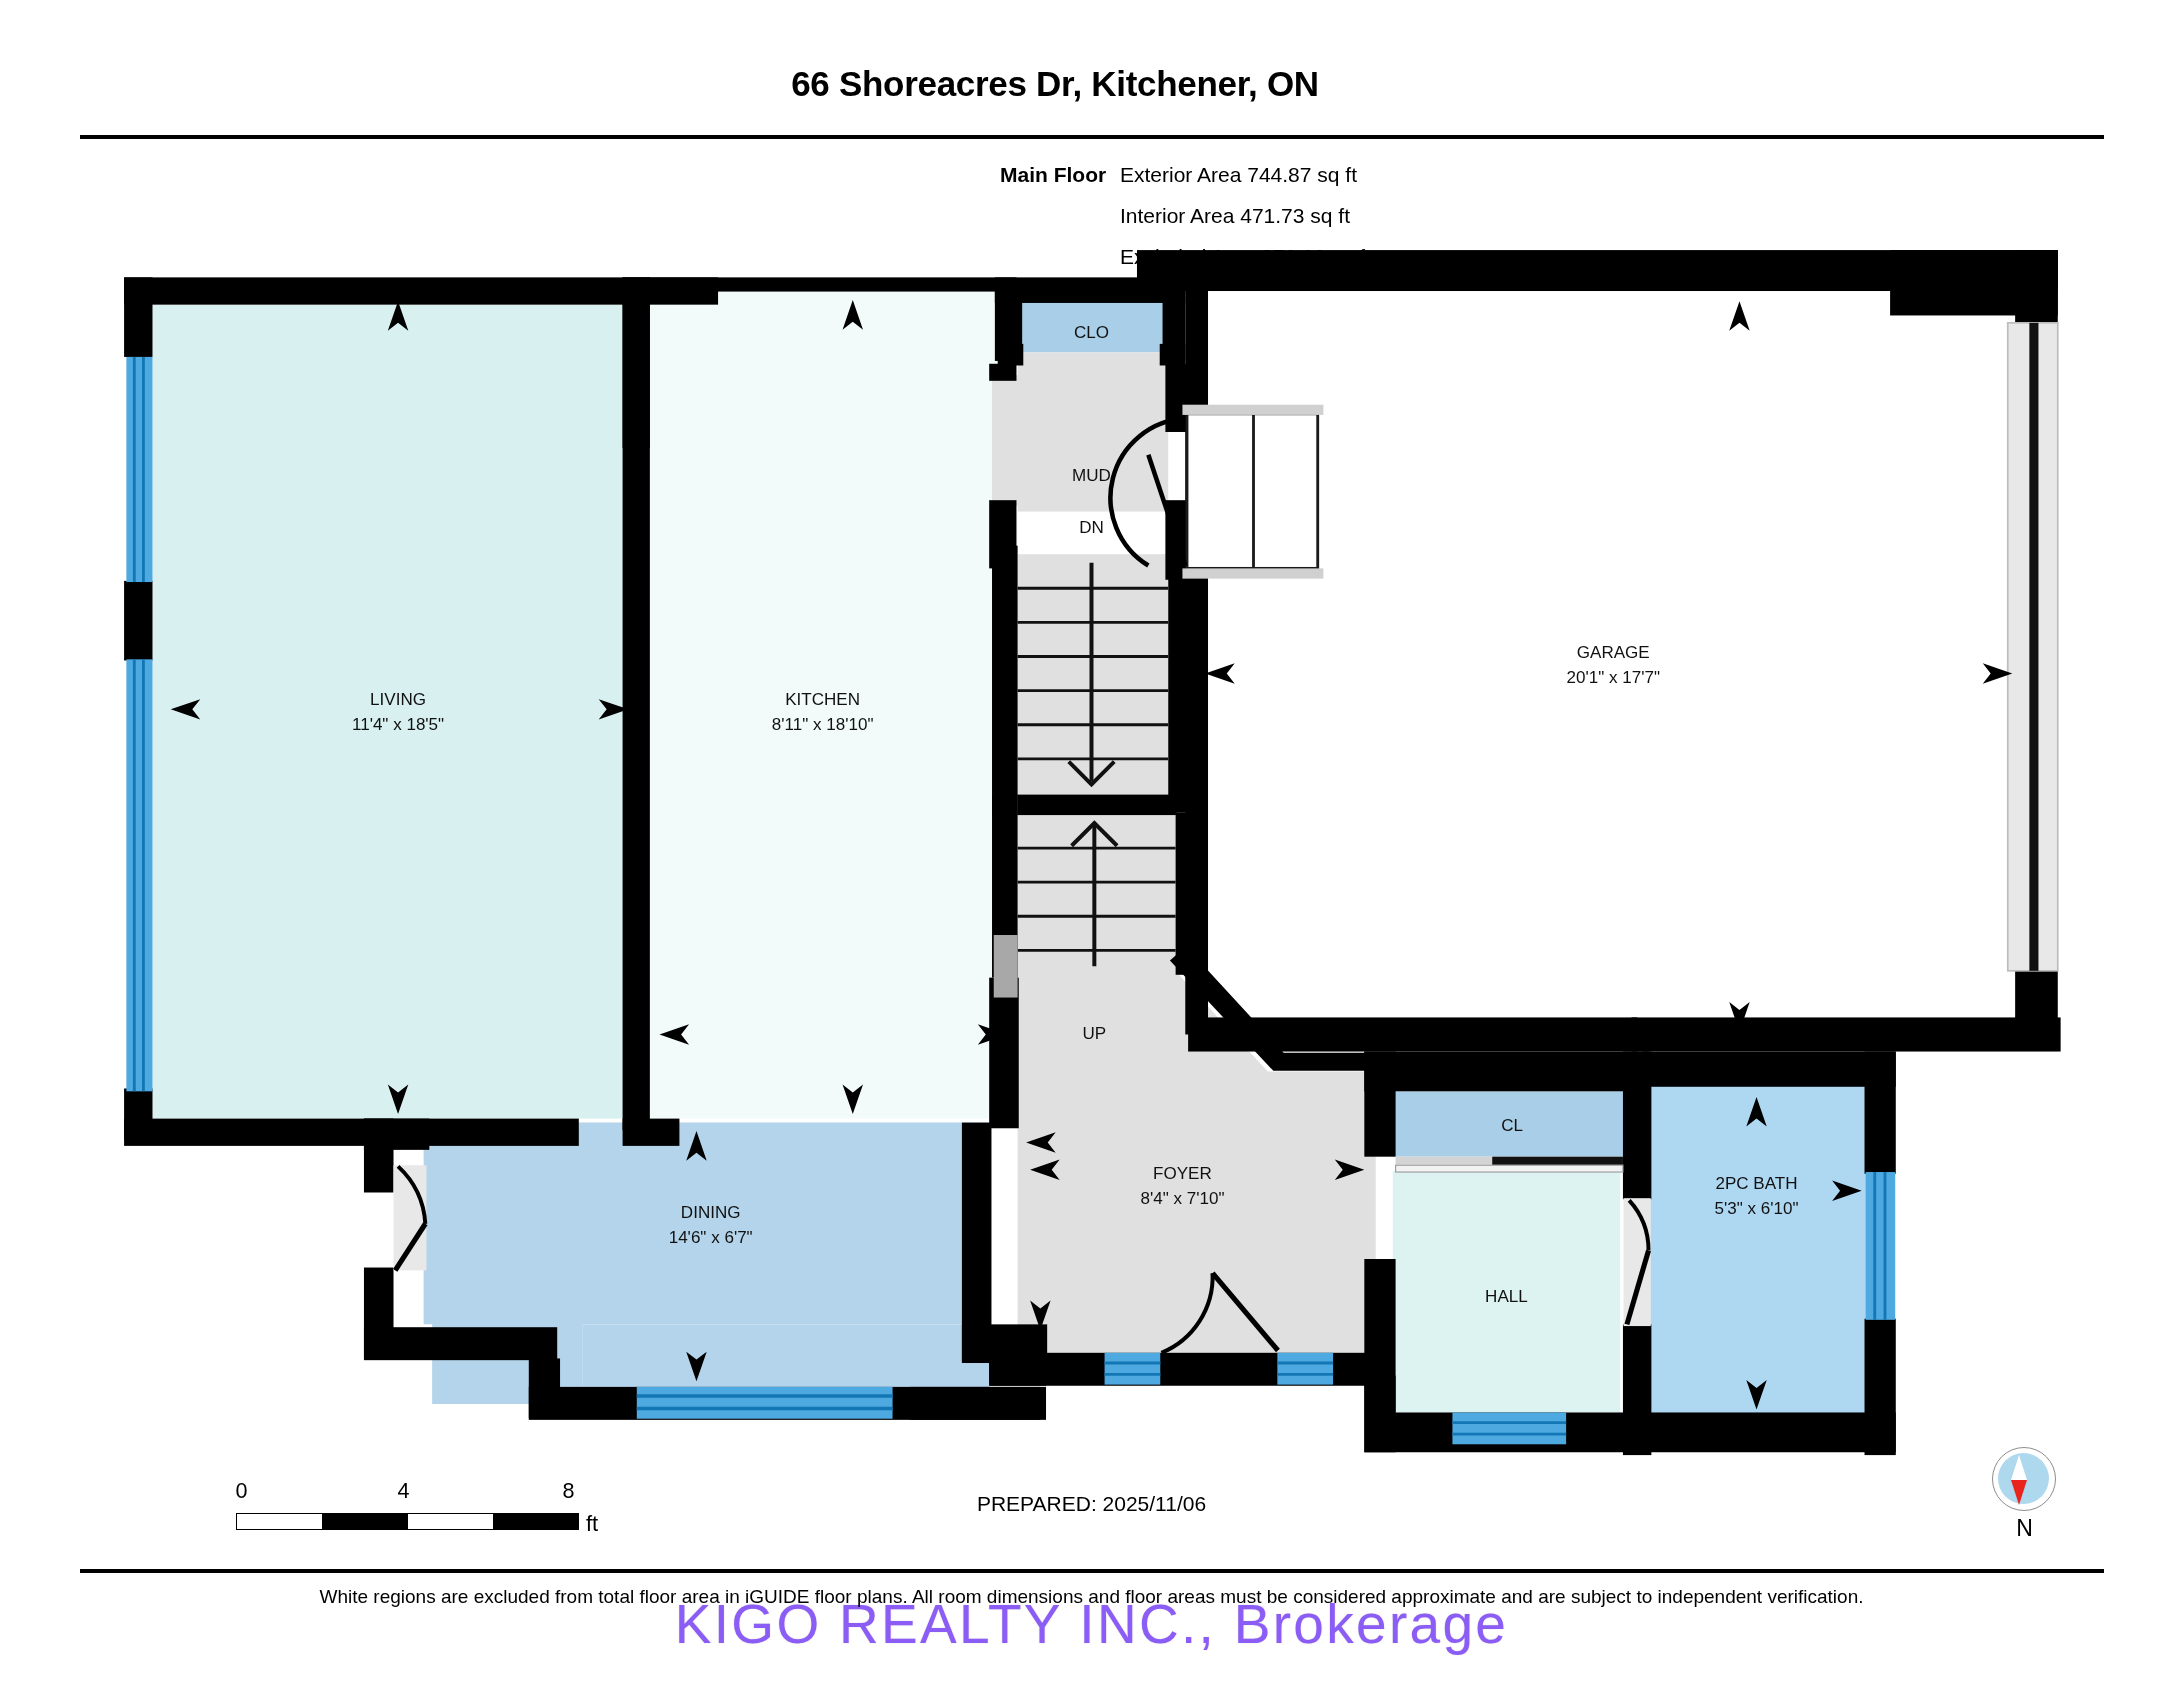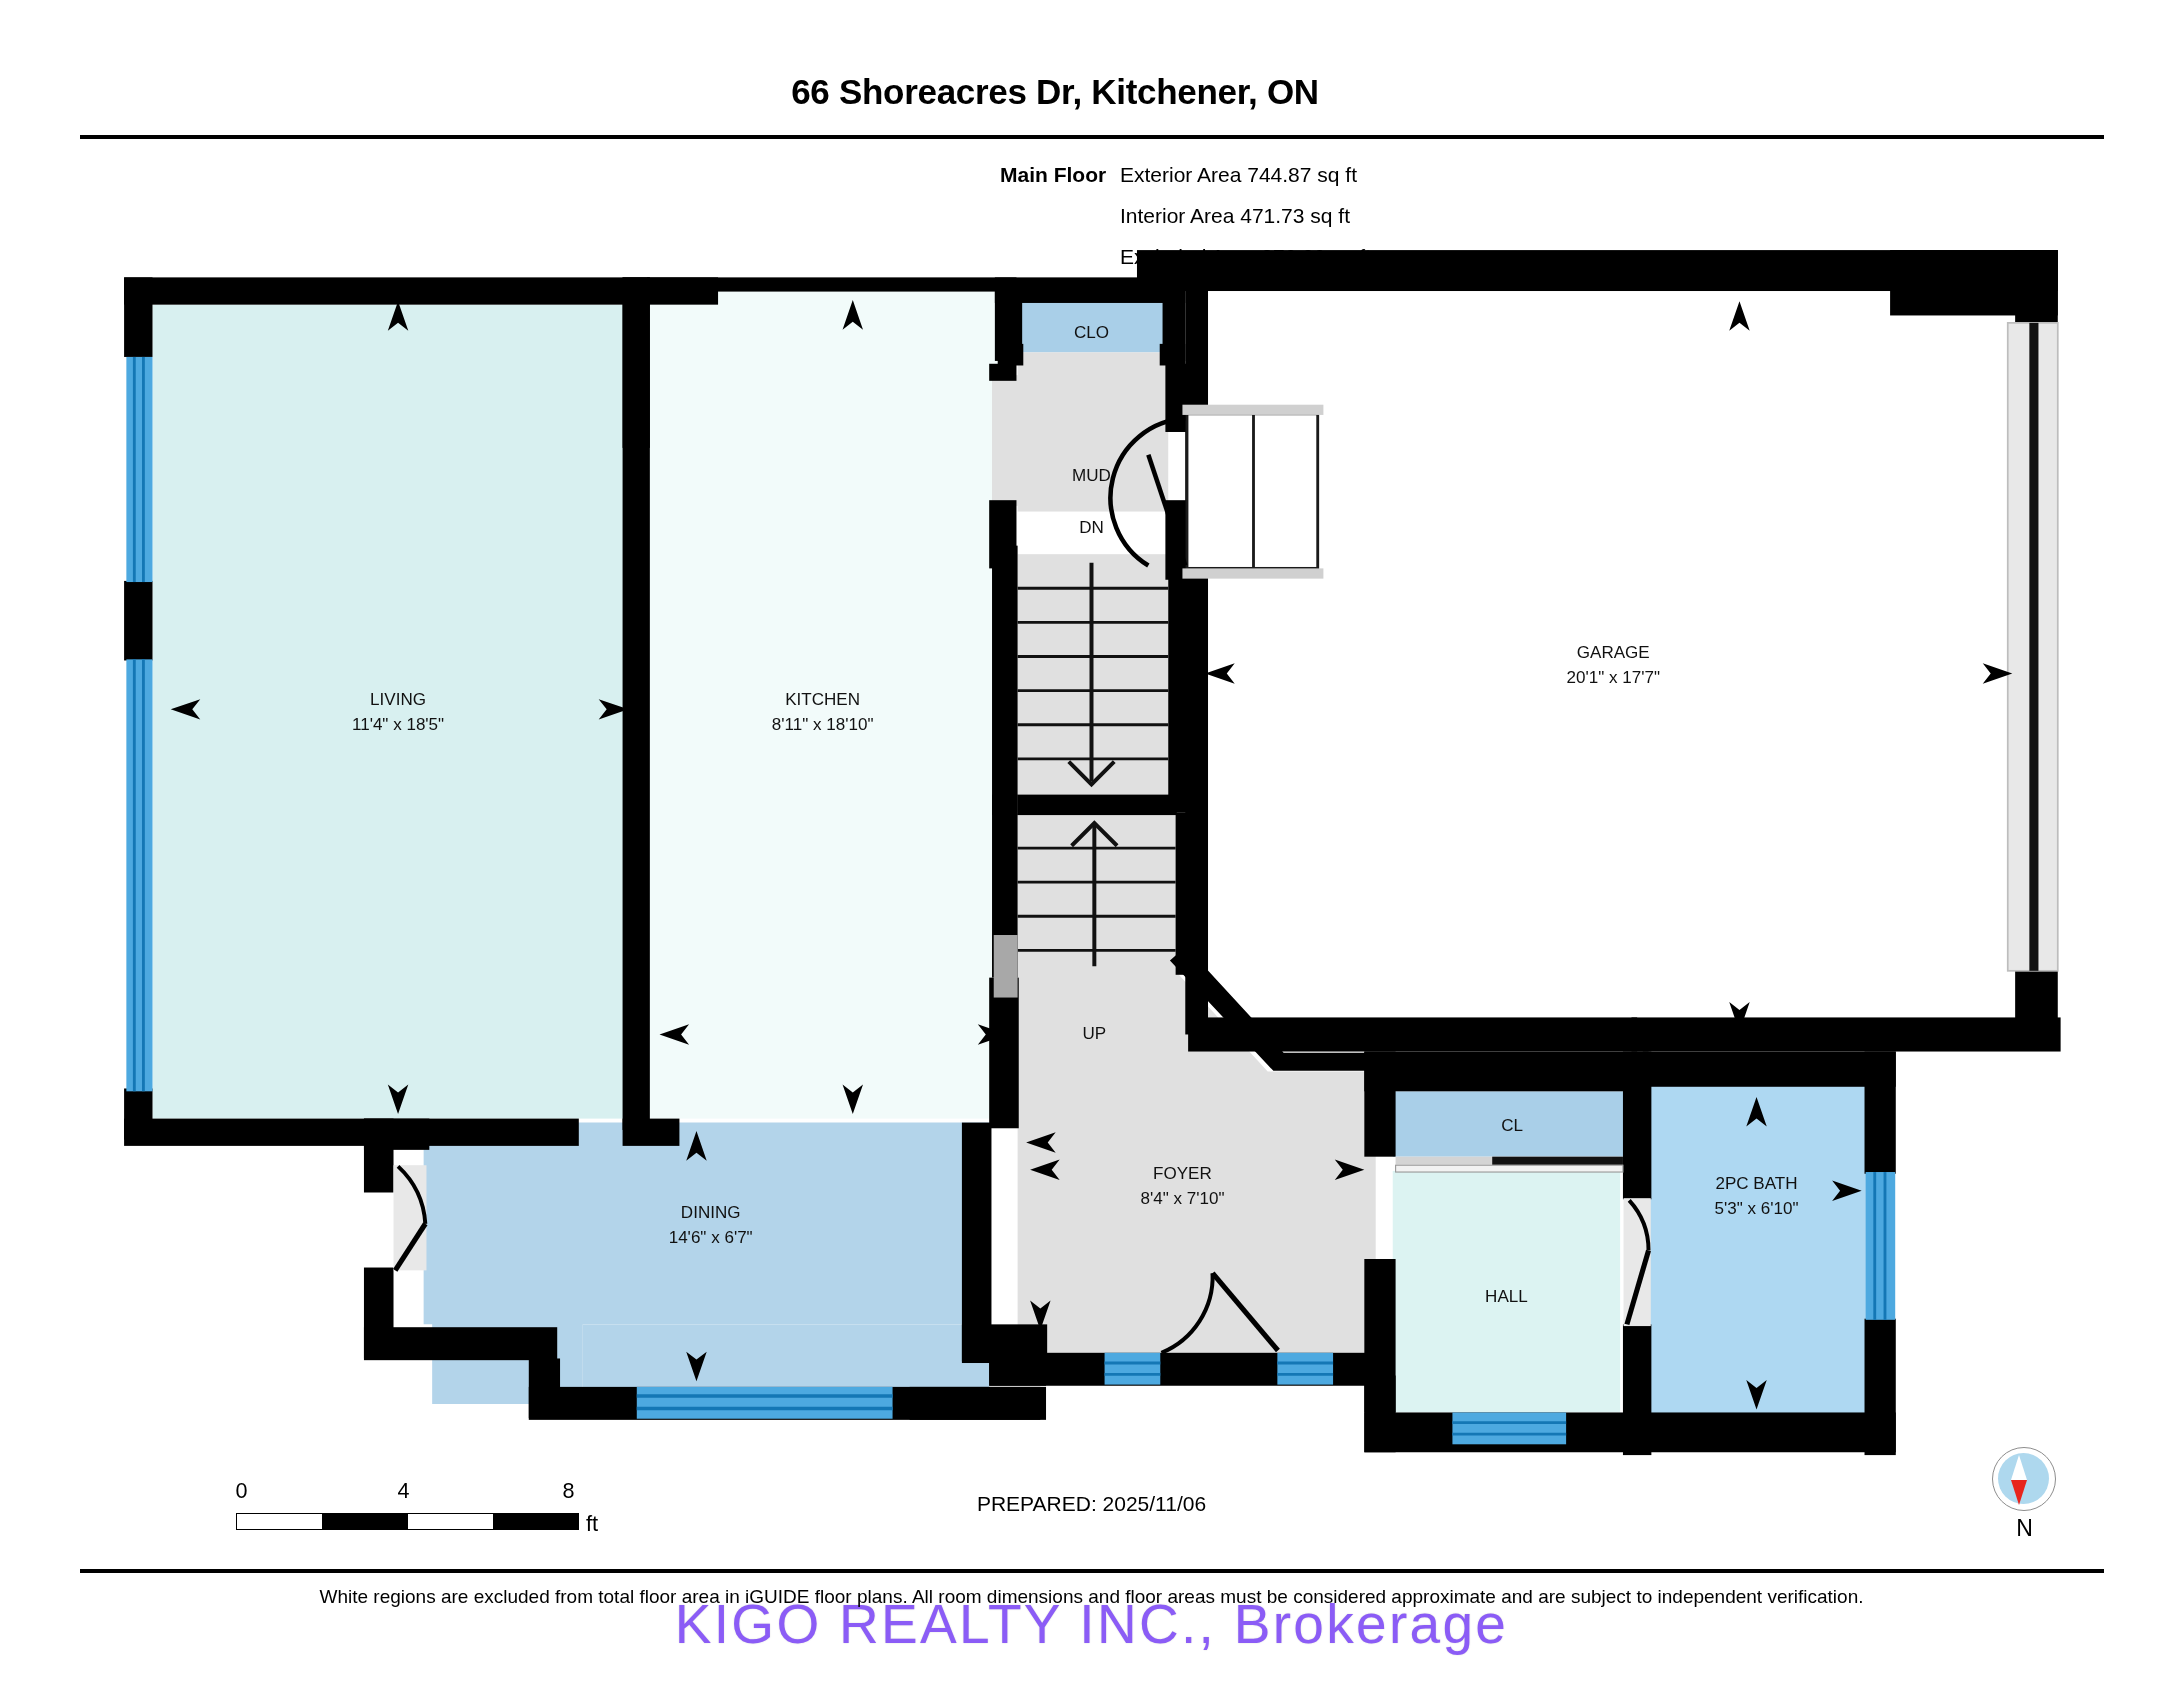--- a/index.html
+++ b/index.html
@@ -13,21 +13,21 @@
     height: 1687px;
     font-family: "Liberation Sans", sans-serif;
     color: #000;
     position: relative;
     overflow: hidden;
   }
 
   
   #page-title {
     position: absolute;
-    top: 72px;
+    top: 64px;
     left: 0;
     width: 2110px;
     text-align: center;
     font-size: 35px;
     font-weight: bold;
     letter-spacing: -0.3px;
   }
   #title-rule {
     position: absolute;
     top: 135px;

